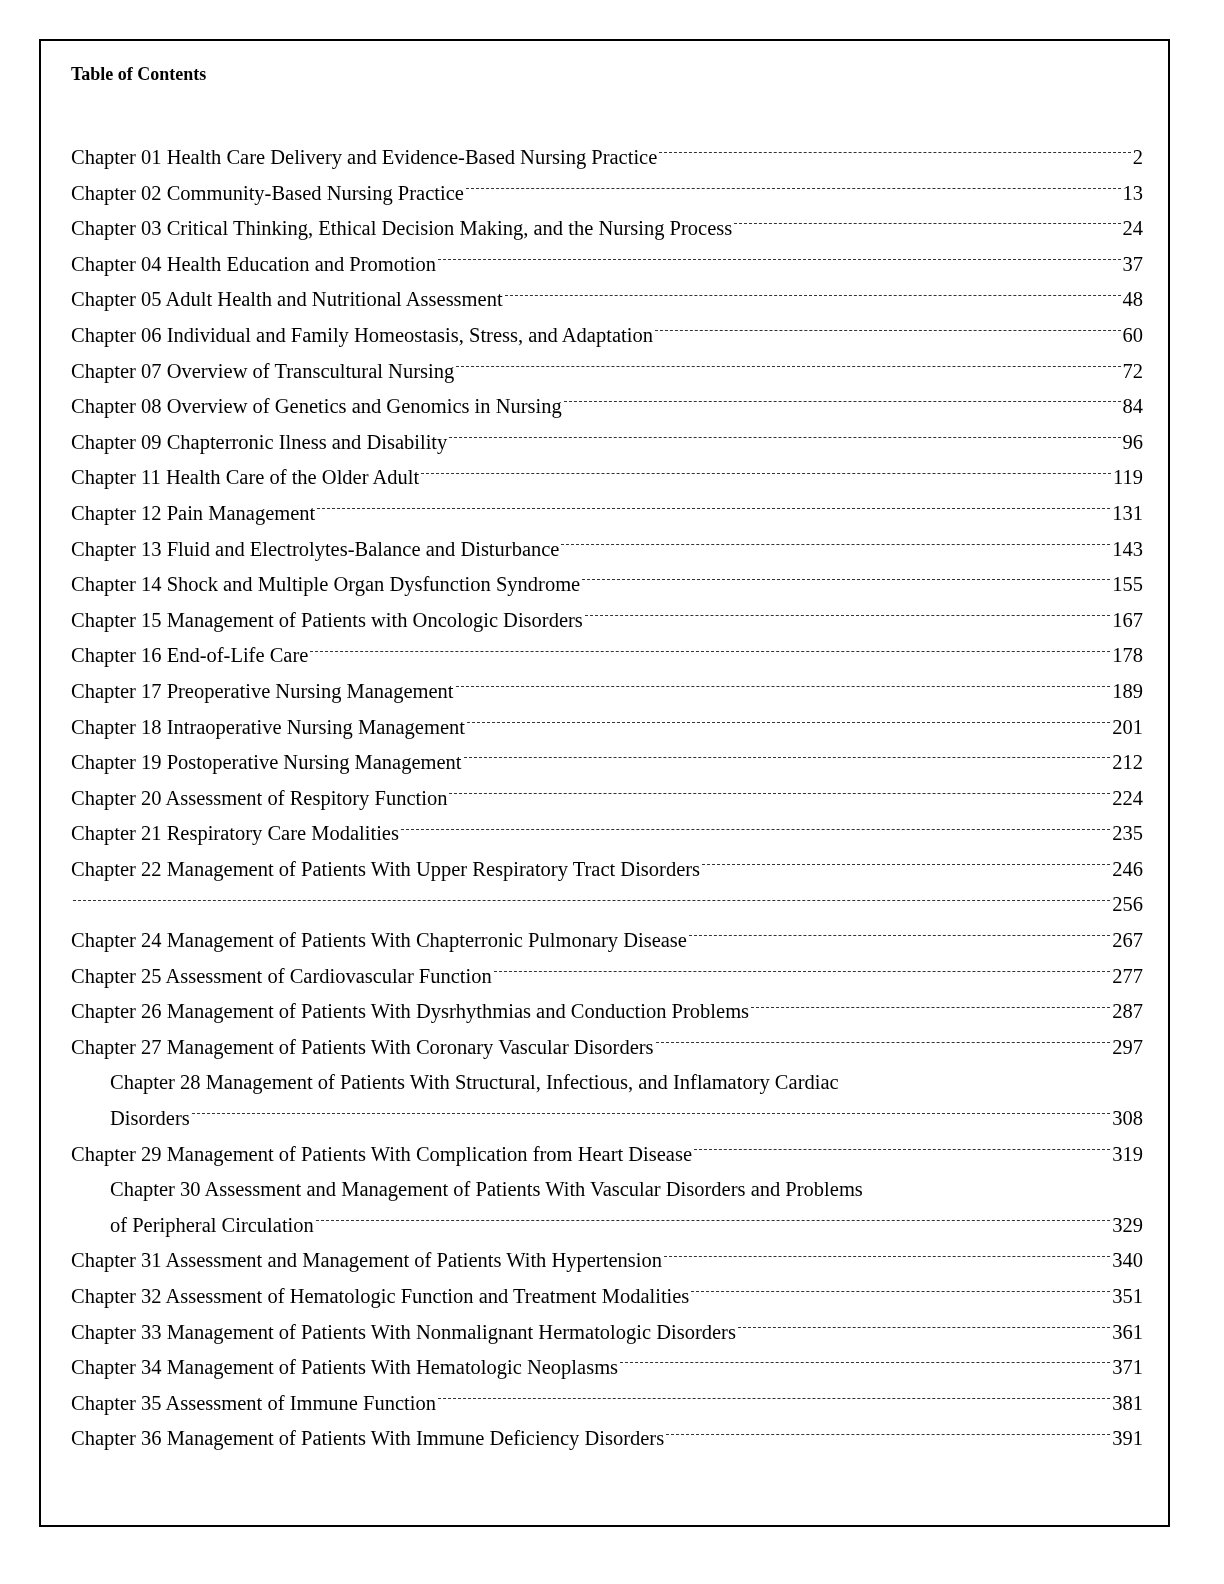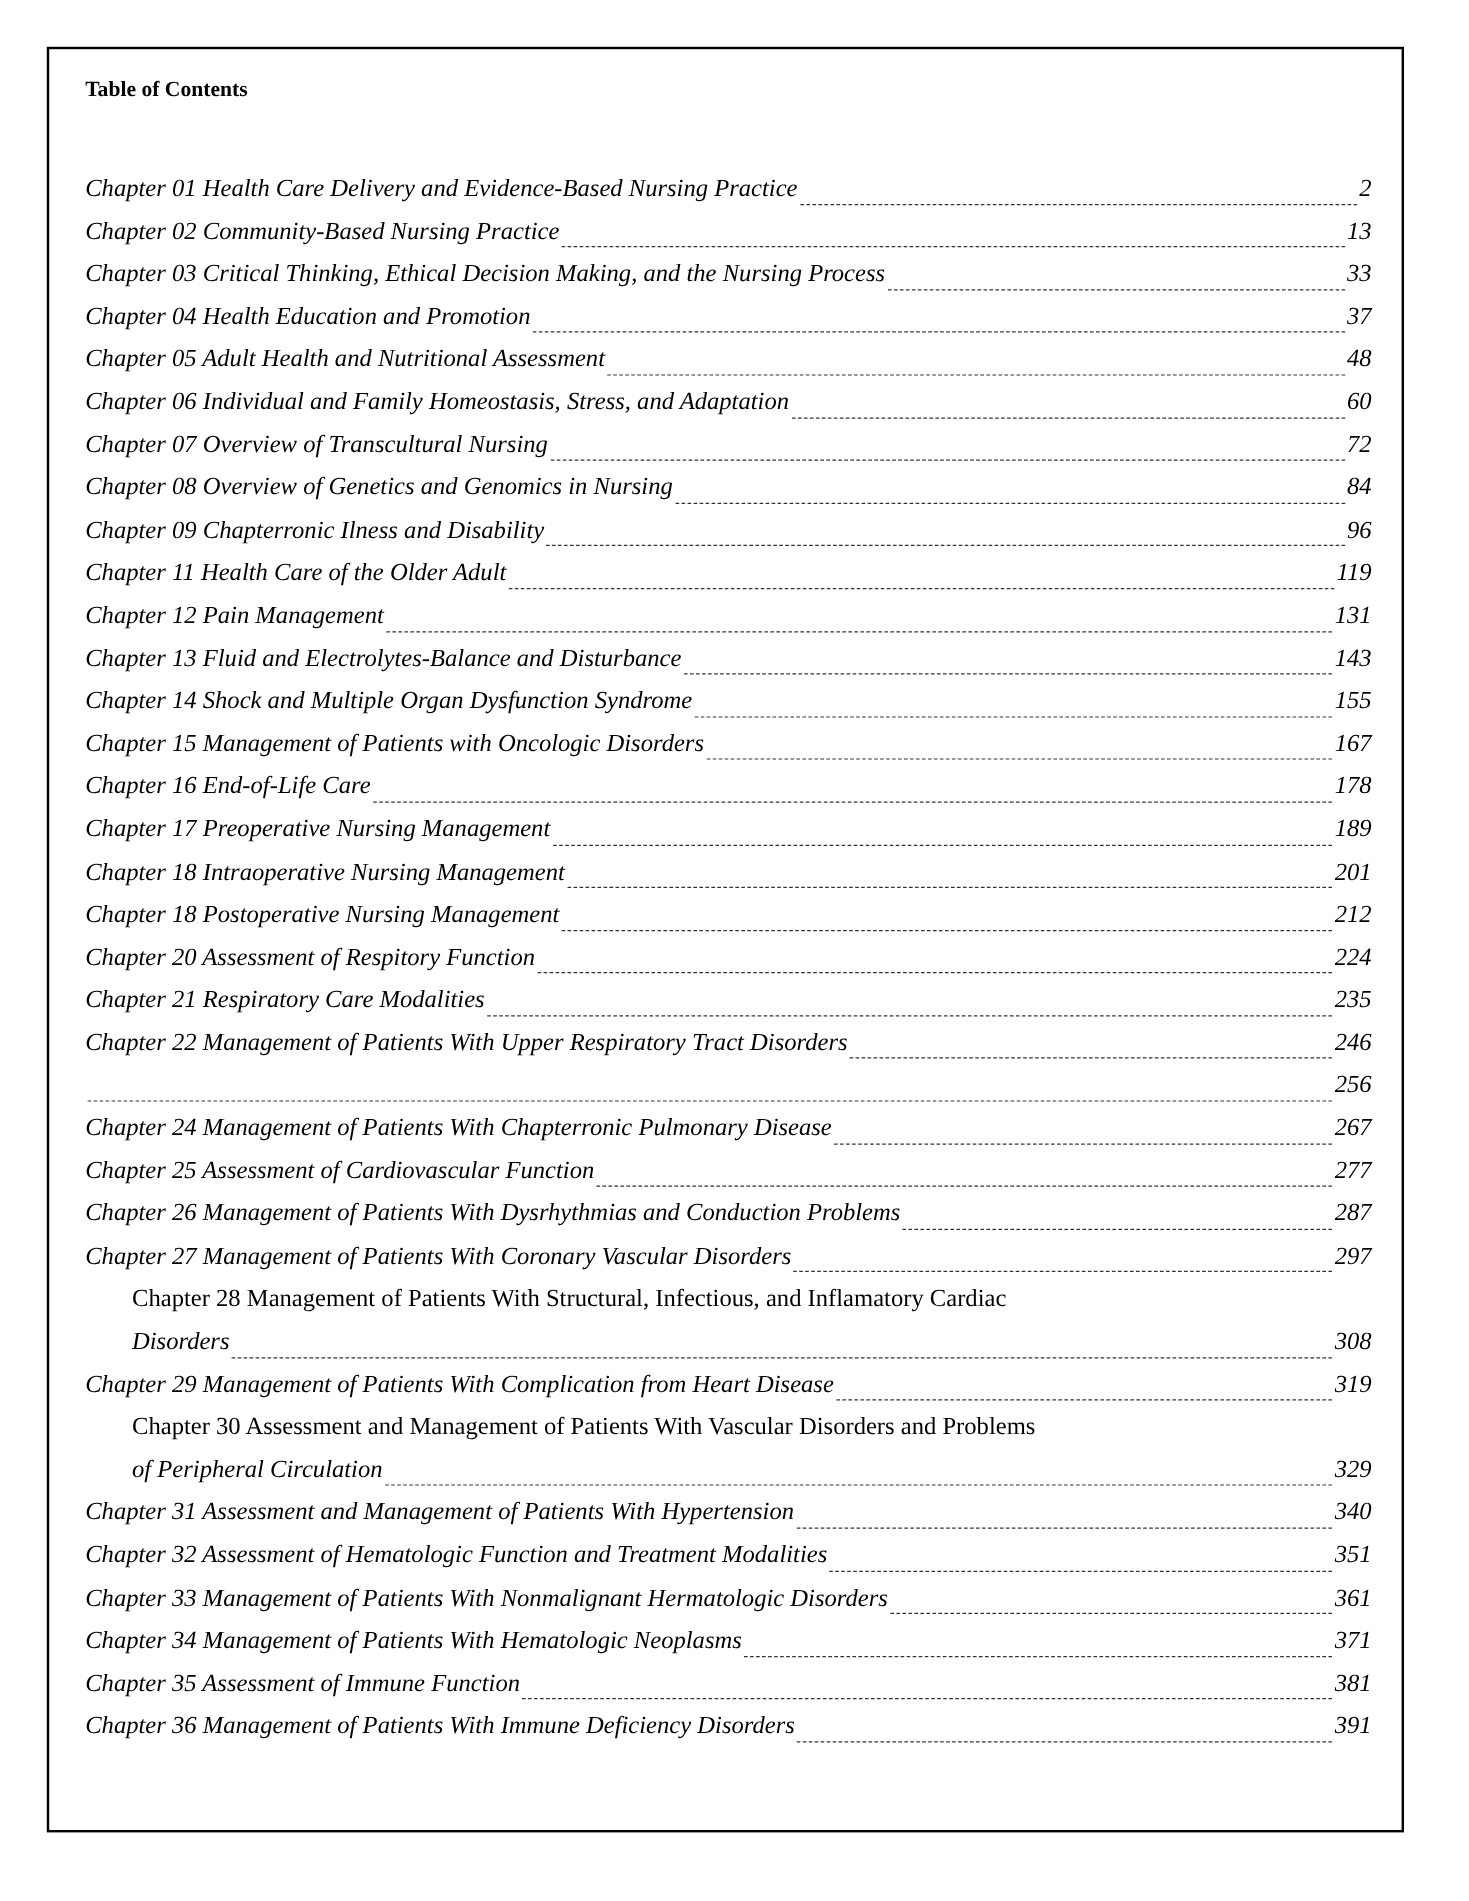--- a/index.html
+++ b/index.html
@@ -50,23 +50,22 @@
       white-space: nowrap;
       cursor: pointer;
     }
     .toc-entry.two-line { height: 71.2px; margin-left: 39px; }
     .toc-first {
       display: block;
       height: 35.6px;
     }
     .toc-line {
       display: flex;
-      align-items: flex-end;
+      align-items: center;
       height: 35.6px;
-      font-style: italic;
     }
     .toc-text { flex: 0 0 auto; }
     .toc-leader {
       flex: 1 1 auto;
       border-bottom: 1.5px dashed #333;
       margin: 0 2px 0 2px;
       transform: translateY(-5px);
       min-width: 10px;
     }
     .toc-page {
@@ -93,21 +92,21 @@
       <span class="toc-line">
         <span class="toc-text">Chapter 02 Community-Based Nursing Practice</span>
         <span class="toc-leader"></span>
         <span class="toc-page">13</span>
       </span>
     </li>
     <li class="toc-entry">
       <span class="toc-line">
         <span class="toc-text">Chapter 03 Critical Thinking, Ethical Decision Making, and the Nursing Process</span>
         <span class="toc-leader"></span>
-        <span class="toc-page">33</span>
+        <span class="toc-page">24</span>
       </span>
     </li>
     <li class="toc-entry">
       <span class="toc-line">
         <span class="toc-text">Chapter 04 Health Education and Promotion</span>
         <span class="toc-leader"></span>
         <span class="toc-page">37</span>
       </span>
     </li>
     <li class="toc-entry">
@@ -196,21 +195,21 @@
     </li>
     <li class="toc-entry">
       <span class="toc-line">
         <span class="toc-text">Chapter 18 Intraoperative Nursing Management</span>
         <span class="toc-leader"></span>
         <span class="toc-page">201</span>
       </span>
     </li>
     <li class="toc-entry">
       <span class="toc-line">
-        <span class="toc-text">Chapter 18 Postoperative Nursing Management</span>
+        <span class="toc-text">Chapter 19 Postoperative Nursing Management</span>
         <span class="toc-leader"></span>
         <span class="toc-page">212</span>
       </span>
     </li>
     <li class="toc-entry">
       <span class="toc-line">
         <span class="toc-text">Chapter 20 Assessment of Respitory Function</span>
         <span class="toc-leader"></span>
         <span class="toc-page">224</span>
       </span>

